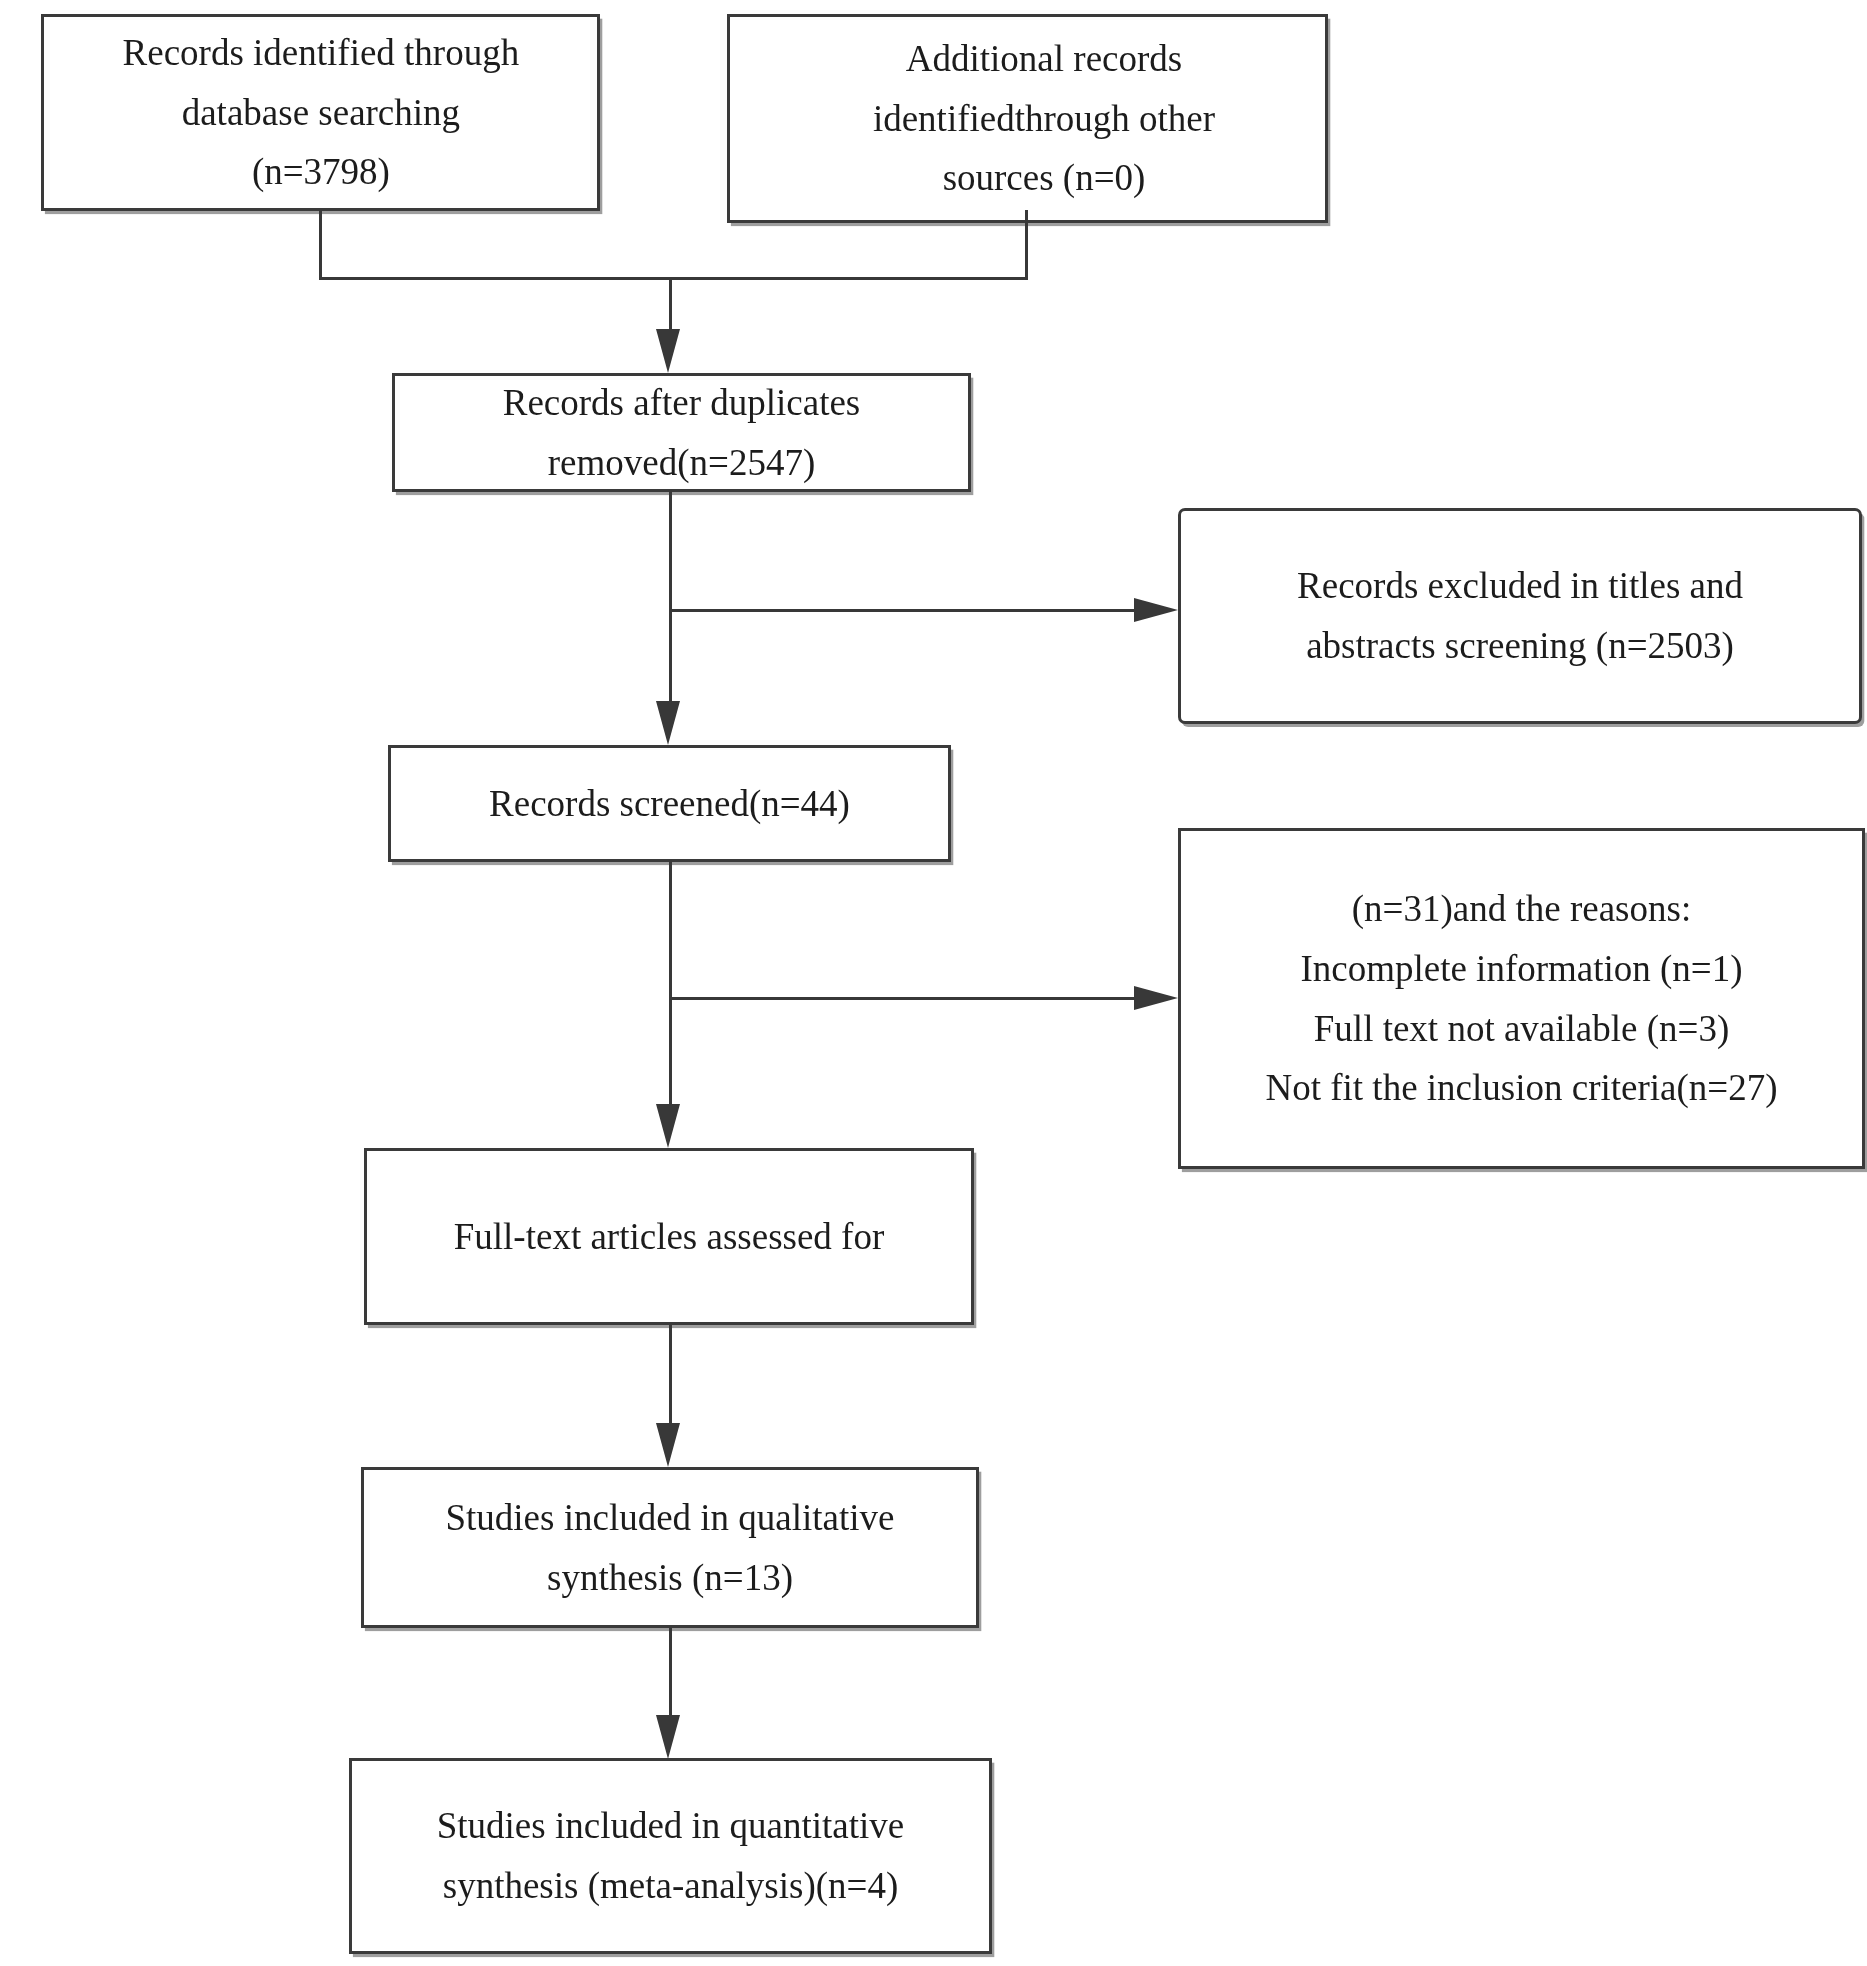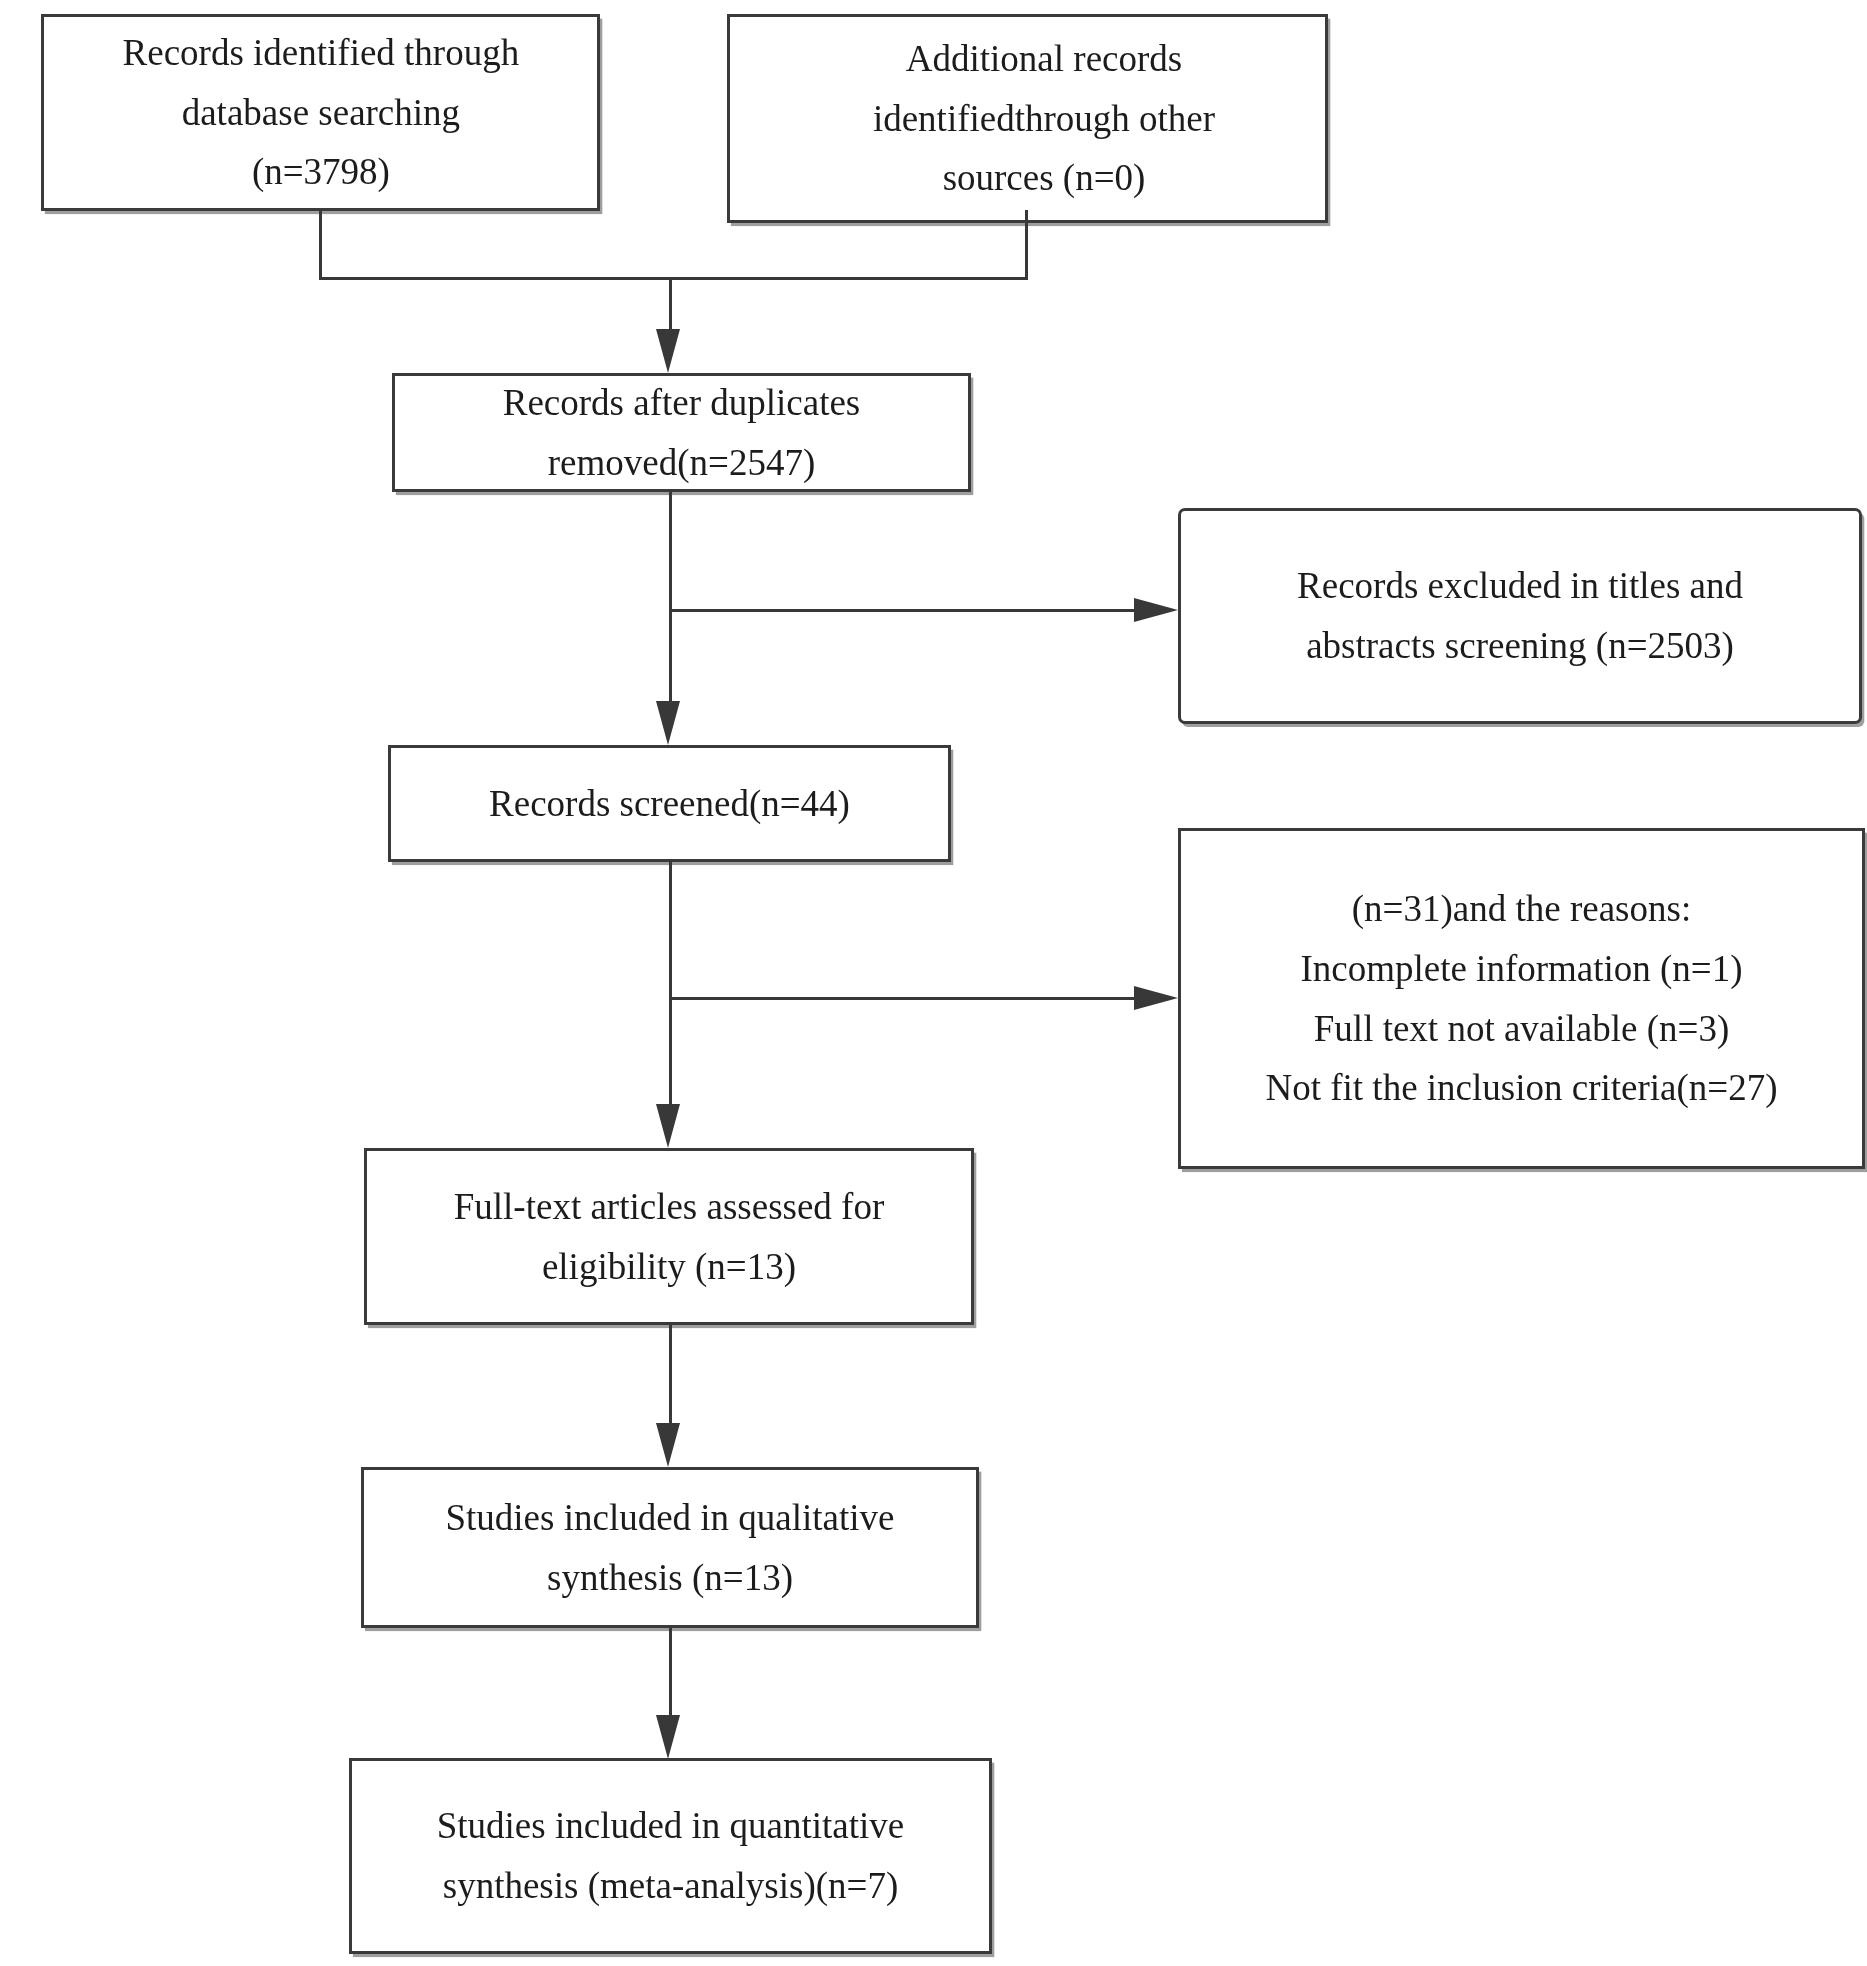--- a/index.html
+++ b/index.html
@@ -97,33 +97,32 @@
 
   <div class="box" style="left:1146px;top:828px;width:687px;height:341px;">
     <span class="ln">(n=31)and the reasons:</span>
     <span class="ln">Incomplete information (n=1)</span>
     <span class="ln">Full text not available (n=3)</span>
     <span class="ln">Not fit the inclusion criteria(n=27)</span>
   </div>
 
   <div class="box" style="left:332px;top:1148px;width:610px;height:177px;">
     <span class="ln">Full-text articles assessed for</span>
-    <span class="ln">eligibility (n=13)</span>
   </div>
 
   <div class="line" style="left:637px;top:1323px;width:3.1px;height:103px;"></div>
   <div class="arrow-down" style="left:624px;top:1423px;"></div>
 
   <div class="box" style="left:329px;top:1467px;width:618px;height:161px;">
     <span class="ln">Studies included in qualitative</span>
     <span class="ln">synthesis (n=13)</span>
   </div>
 
   <div class="line" style="left:637px;top:1626px;width:3.1px;height:92px;"></div>
   <div class="arrow-down" style="left:624px;top:1715px;"></div>
 
   <div class="box" style="left:317px;top:1758px;width:643px;height:196px;">
     <span class="ln">Studies included in quantitative</span>
-    <span class="ln">synthesis (meta-analysis)(n=7)</span>
+    <span class="ln">synthesis (meta-analysis)(n=4)</span>
   </div>
 
 </div>
 
 
 </body></html>

